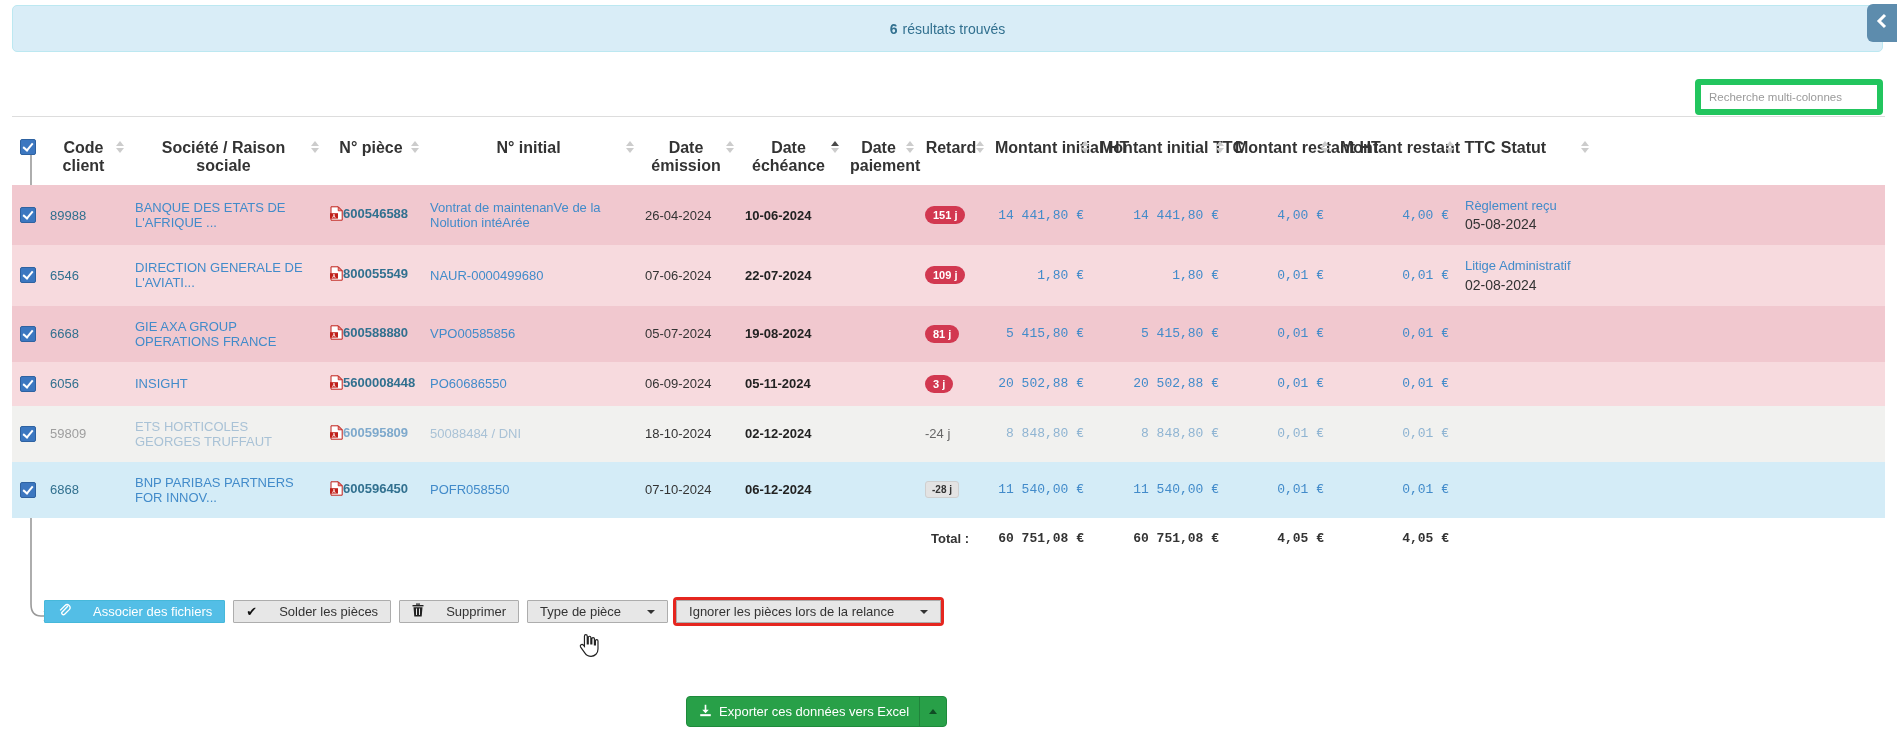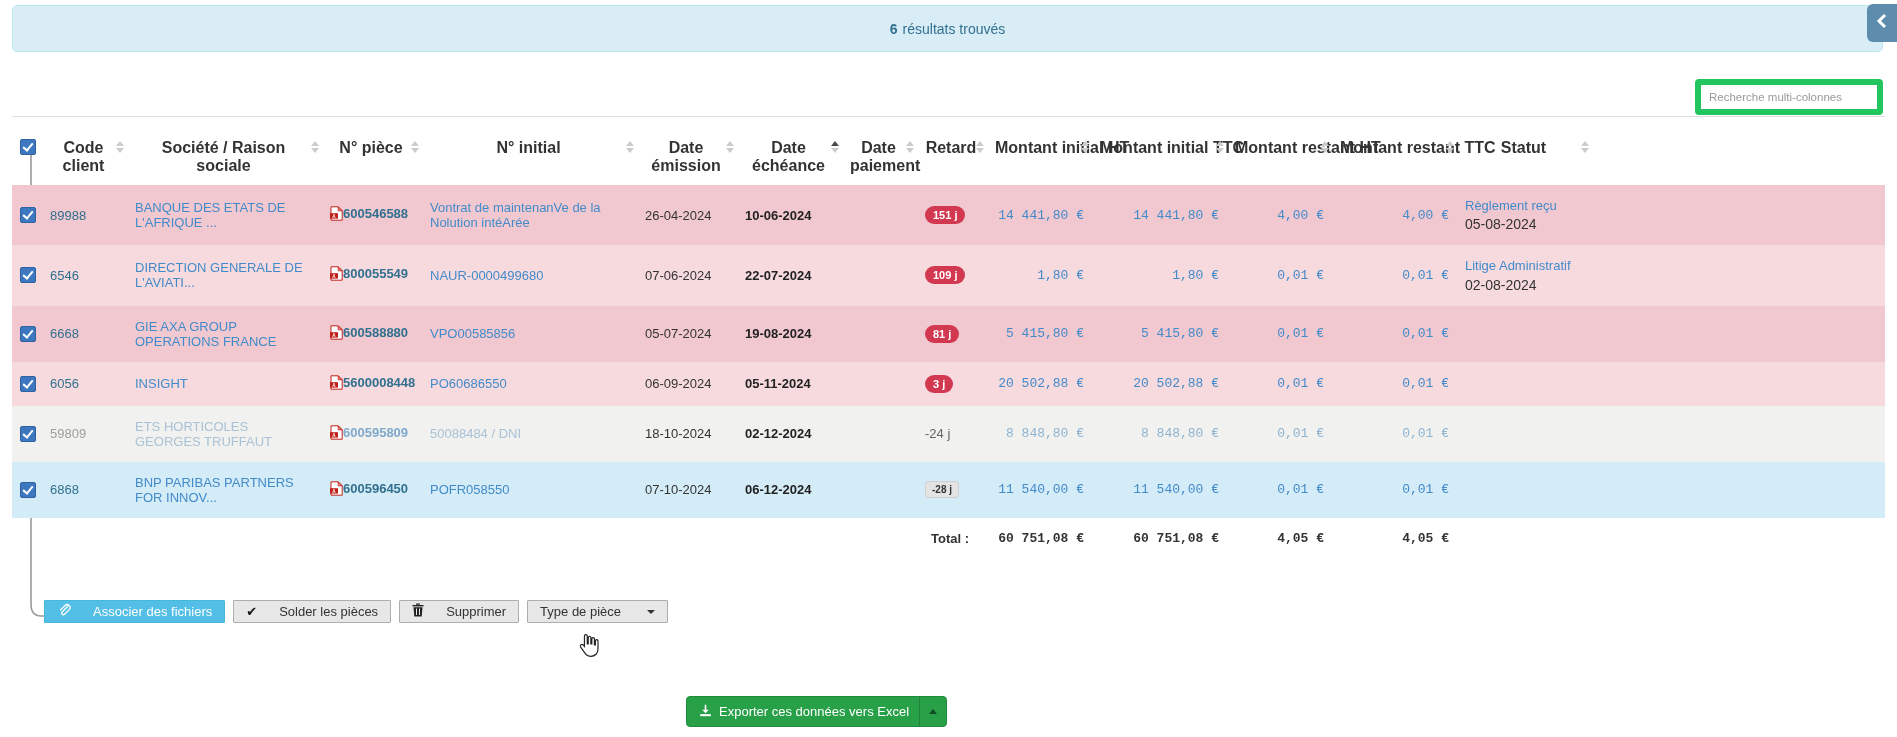--- a/index.html
+++ b/index.html
@@ -456,20 +456,24 @@
             <rect x="4" y="0.5" width="4" height="1.2"></rect>
             <path d="M1.5 4.2 h9 l-0.8 9.3 h-7.4 z M4 5.5 v6.5 h1 V5.5 z M7 5.5 v6.5 h1 V5.5 z" fill="#222"></path>
           </svg>
       </span>
       <span>Supprimer</span>
     </button>
     <button class="btn">
       <span>Type de pièce</span>
       <span class="caret"></span>
     </button>
+    <button class="btn red-outline">
+      <span>Ignorer les pièces lors de la relance</span>
+      <span class="caret"></span>
+    </button>
   </div>
 
 
   <div class="hand-cursor">
     <svg width="22" height="26" viewBox="0 0 20 24">
       <path d="M7 1.5c.8 0 1.4.6 1.4 1.4V10h.9V4.2c0-.7.6-1.2 1.2-1.2s1.2.5 1.2 1.2V10h.9V5.4c0-.7.5-1.2 1.2-1.2.6 0 1.2.5 1.2 1.2V11h.9V7.3c0-.7.5-1.2 1.2-1.2.6 0 1.2.5 1.2 1.2v7.5c0 4-2.8 6.7-6.4 6.7-2.9 0-4.4-1.1-5.8-3.2L2.3 13c-.5-.8-.4-1.7.3-2.2.7-.5 1.6-.4 2.2.3l1 1.2V2.9c0-.8.6-1.4 1.2-1.4z" fill="#fff" stroke="#222" stroke-width="1.1"></path>
     </svg>
   </div>
 
   <button class="export-btn">

